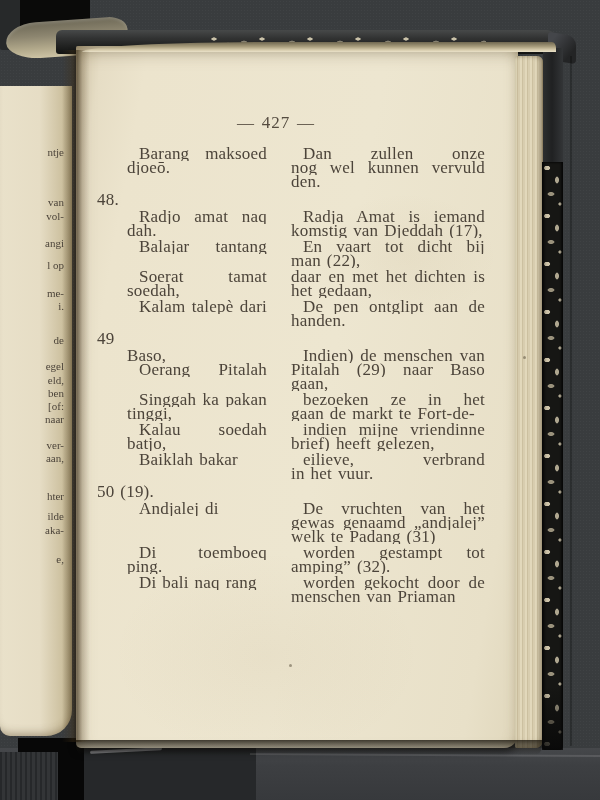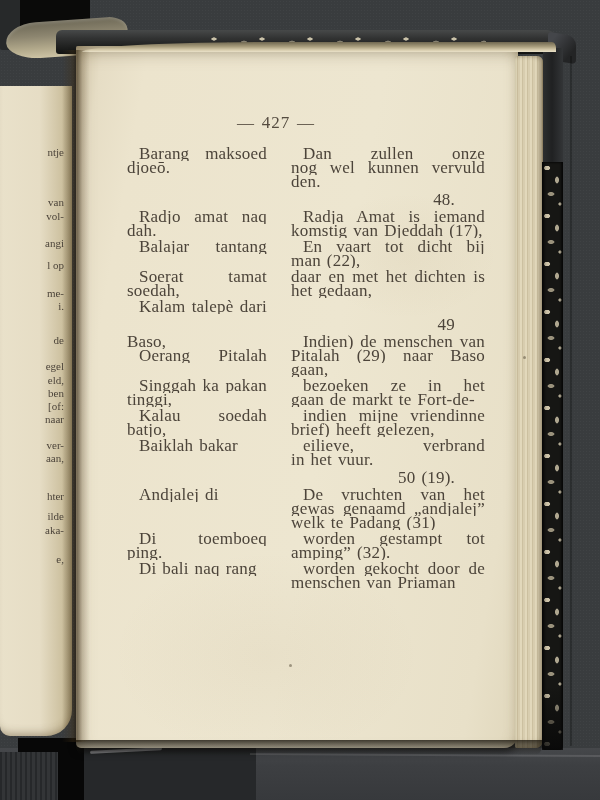--- a/index.html
+++ b/index.html
@@ -92,21 +92,21 @@
   #fabric-left { position:absolute; left:0; top:752px; width:58px; height:48px;
     background:repeating-linear-gradient(90deg,#26282a 0 2px,#333537 2px 5px); }
   #page-bottom-shadow { position:absolute; left:76px; top:740px; width:466px; height:15px; z-index:5;
     background:linear-gradient(180deg, rgba(20,16,8,.8), rgba(20,18,14,.25) 70%, transparent);
     border-radius:0 0 8px 8px; }
   
   #text-area { position:absolute; left:127px; top:116px; width:358px; z-index:30;
     font-size:17px; color:#4c443a; letter-spacing:.2px; word-spacing:1.5px; }
   .page-header { height:14px; line-height:14px; text-align:center; transform:translateX(-30px);
     margin-bottom:17px; letter-spacing:1px; color:#554c40; }
-  .sec-heading { height:14px; line-height:14px; text-align:right; transform:translateX(-30px); margin:4px 0 3px; }
+  .sec-heading { height:14px; line-height:14px; text-align:left; transform:translateX(-30px); margin:4px 0 3px; }
   .pair { display:flex; margin-bottom:2px; }
   .col-l { width:140px; }
   .col-r { width:194px; margin-left:24px; }
   .vline { height:14px; line-height:14px; overflow:hidden; }
   .vline.j { text-align:justify; }
   .vline.j::after { content:""; display:inline-block; width:100%; }
   .vline.ind { text-indent:12px; }
   .fragment { position:absolute; left:0; width:64px; padding-right:5px; text-align:right;
     font-size:11px; line-height:13px; color:#4c443a; }
   .speck { position:absolute; width:3px; height:3px; border-radius:50%; background:rgba(95,85,65,.55); z-index:31; }
@@ -200,20 +200,24 @@
         </div>
         <div class="col-r">
           <div class="vline j">daar en met het dichten is</div>
           <div class="vline">het gedaan,</div>
         </div>
       </div>
       <div class="pair">
         <div class="col-l">
           <div class="vline ind j">Kalam talepè dari tangan.</div>
         </div>
+        <div class="col-r">
+          <div class="vline ind j">De pen ontglipt aan de</div>
+          <div class="vline">handen.</div>
+        </div>
       </div>
       <div class="sec-heading">49</div>
       <div class="pair">
         <div class="col-l">
           <div class="vline">Baso,</div>
           <div class="vline ind j">Oerang Pitalah naq ka</div>
         </div>
         <div class="col-r">
           <div class="vline ind j">Indien) de menschen van</div>
           <div class="vline j">Pitalah (29) naar Baso (39)</div>

